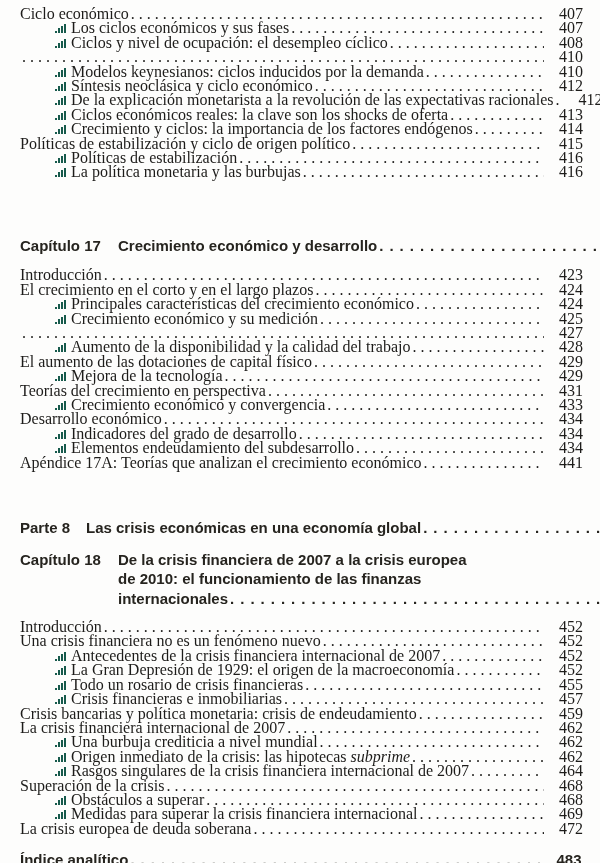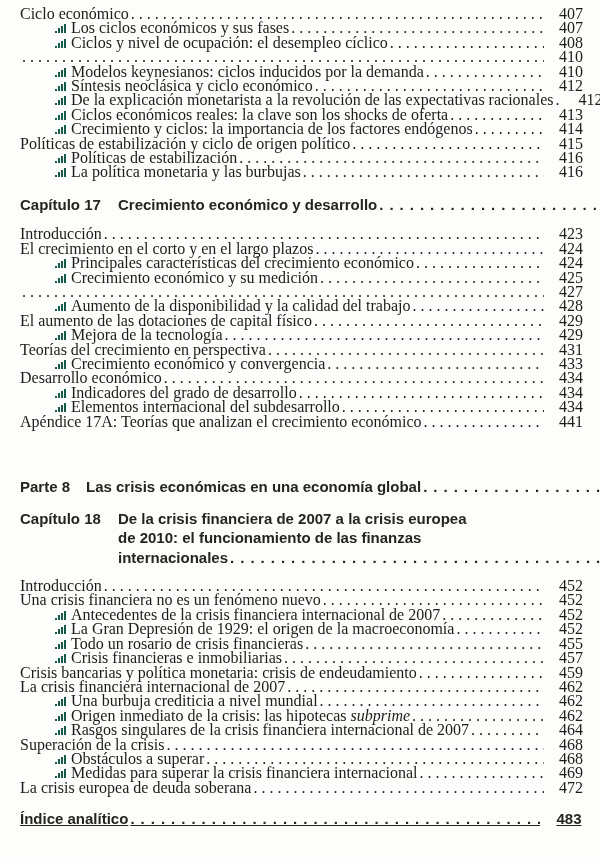--- a/index.html
+++ b/index.html
@@ -15,21 +15,21 @@
   .entry.level1{padding-left:35px;}
   .bar-icon{display:inline-flex;align-items:flex-end;gap:1px;margin-right:5px;flex:none;}
   .bar-icon i{display:block;width:2px;background:var(--accent);}
   .bar-icon .b1{height:2px;}
   .bar-icon .b2{height:5px;}
   .bar-icon .b3{height:7px;}
   .bar-icon .b4{height:9px;}
   .dots{flex:1 1 auto;overflow:hidden;white-space:nowrap;letter-spacing:4px;padding-left:2px;min-width:8px;}
   .page-num{flex:none;min-width:26px;text-align:center;margin-left:14px;}
   .heading{font-family:"Liberation Sans", sans-serif;font-weight:bold;font-size:15px;line-height:19.5px;color:var(--heading-ink);}
-  .chapter{margin-top:15px;margin-bottom:13px;}
+  .chapter{margin-top:56px;margin-bottom:13px;}
   .chapter .prefix{flex:none;width:98px;}
   .part{margin-top:48px;margin-bottom:6px;}
   .part .prefix{flex:none;width:66px;}
   .part + .chapter{margin-top:12px;margin-bottom:12px;}
   .title-block{flex:1 1 auto;display:flex;flex-direction:column;}
   .title-line{display:flex;align-items:baseline;}
   .title-text{white-space:nowrap;flex:none;text-align:center;}
   .bold-dots{letter-spacing:6px;}
   .index{margin-top:14px;text-decoration:underline;}
   .bold-page{min-width:30px;}
@@ -257,21 +257,21 @@
         <span class="dots">............................................................................................................................................................................................................................</span>
         <span class="page-num">434</span>
       </div>
       <div class="row entry level1">
         <span class="bar-icon">
           <i class="b1"></i>
           <i class="b2"></i>
           <i class="b3"></i>
           <i class="b4"></i>
         </span>
-        <span class="label">Elementos internacional del subdesarrollo</span>
+        <span class="label">Elementos endeudamiento del subdesarrollo</span>
         <span class="dots">............................................................................................................................................................................................................................</span>
         <span class="page-num">434</span>
       </div>
       <div class="row entry level0">
         <span class="label">Apéndice 17A: Teorías que analizan el crecimiento económico</span>
         <span class="dots">............................................................................................................................................................................................................................</span>
         <span class="page-num">441</span>
       </div>
       <div class="row heading part">
         <span class="prefix">Parte 8</span>

